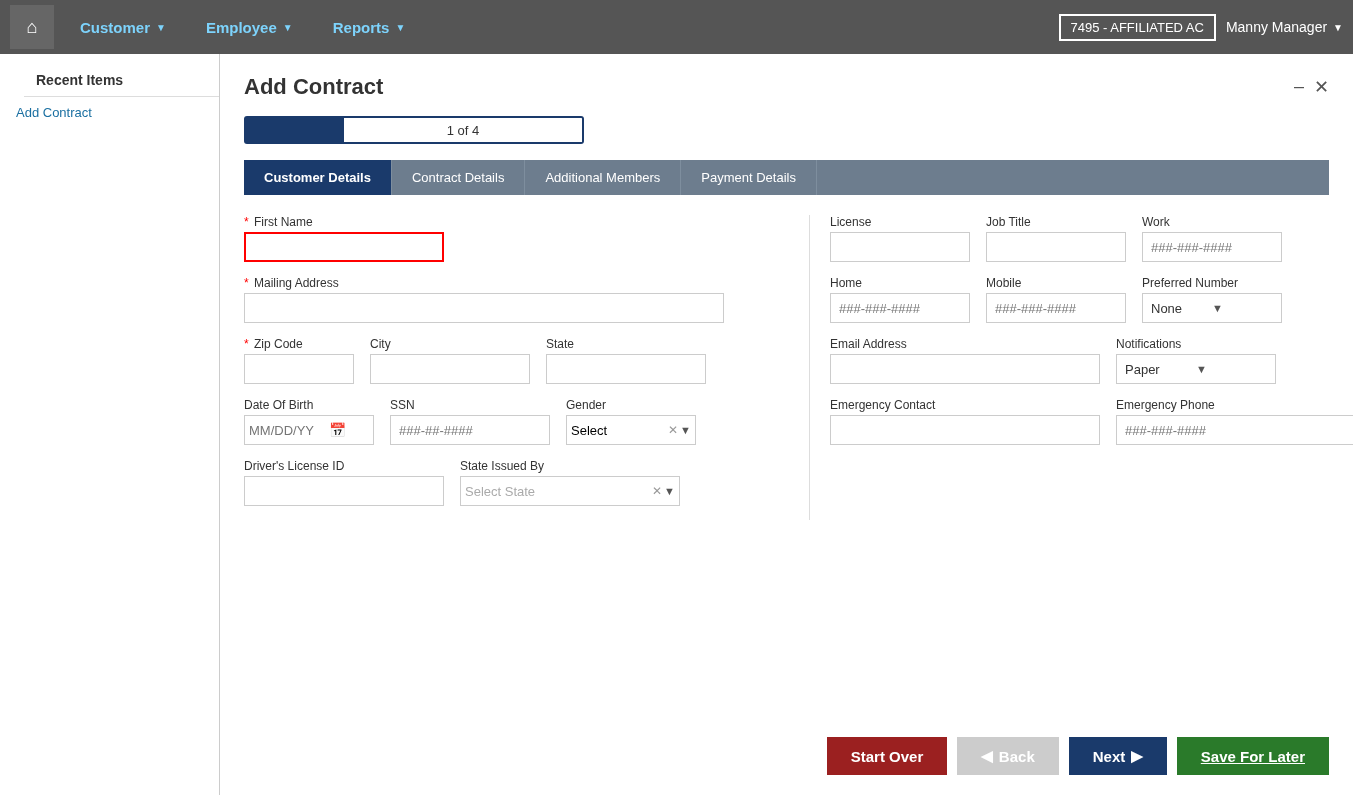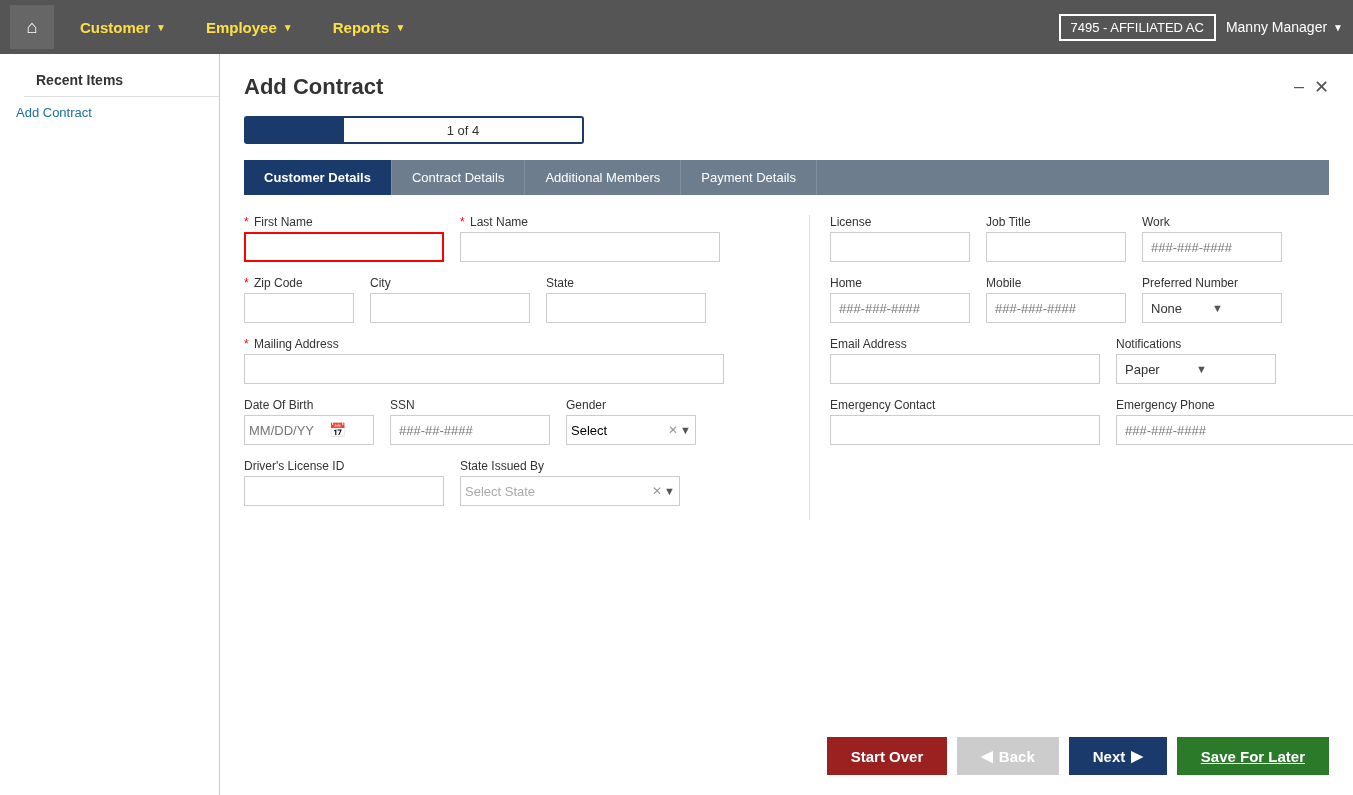--- a/index.html
+++ b/index.html
@@ -28,21 +28,21 @@
       margin-right: 6px;
     }
     .nav-item {
       display: flex;
       align-items: center;
       padding: 0 20px;
       height: 54px;
       cursor: pointer;
       font-size: 15px;
       font-weight: bold;
-      color: #fde047;
+      color: #7dd3fc;
       position: relative;
     }
     .nav-arrow {
       margin-left: 6px;
       font-size: 10px;
     }
     .nav-spacer { flex: 1; }
     .org-badge {
       border: 2px solid #fff;
       padding: 4px 10px;
@@ -349,51 +349,45 @@
 
       <div class="form-left">
 
         <div class="form-row">
           <div class="form-group">
             <label class="form-label">
               <span class="required">*</span> First Name
             </label>
             <input class="form-input error-border" style="width: 200px;" type="text">
           </div>
-          <div class="form-group">
-            <label class="form-label">
-              <span class="required">*</span> Last Name
-            </label>
-            <input class="form-input" style="width: 260px;" type="text">
-          </div>
-        </div>
-
-        <div class="form-row">
-          <div class="form-group">
-            <label class="form-label">
-              <span class="required">*</span> Zip Code
-            </label>
-            <input class="form-input" style="width: 110px;" type="text">
-          </div>
-          <div class="form-group">
-            <label class="form-label">City</label>
-            <input class="form-input" style="width: 160px;" type="text">
-          </div>
-          <div class="form-group">
-            <label class="form-label">State</label>
-            <input class="form-input" style="width: 160px;" type="text">
-          </div>
         </div>
 
         <div class="form-row">
           <div class="form-group" style="width:100%">
             <label class="form-label">
               <span class="required">*</span> Mailing Address
             </label>
             <input class="form-input" style="width: 480px;" type="text">
+          </div>
+        </div>
+
+        <div class="form-row">
+          <div class="form-group">
+            <label class="form-label">
+              <span class="required">*</span> Zip Code
+            </label>
+            <input class="form-input" style="width: 110px;" type="text">
+          </div>
+          <div class="form-group">
+            <label class="form-label">City</label>
+            <input class="form-input" style="width: 160px;" type="text">
+          </div>
+          <div class="form-group">
+            <label class="form-label">State</label>
+            <input class="form-input" style="width: 160px;" type="text">
           </div>
         </div>
 
         <div class="form-row">
           <div class="form-group">
             <label class="form-label">Date Of Birth</label>
             <div class="date-input-wrap" style="width:130px">
               <input type="text" placeholder="MM/DD/YY" style="">
               <span class="calendar-icon">📅</span>
             </div>

